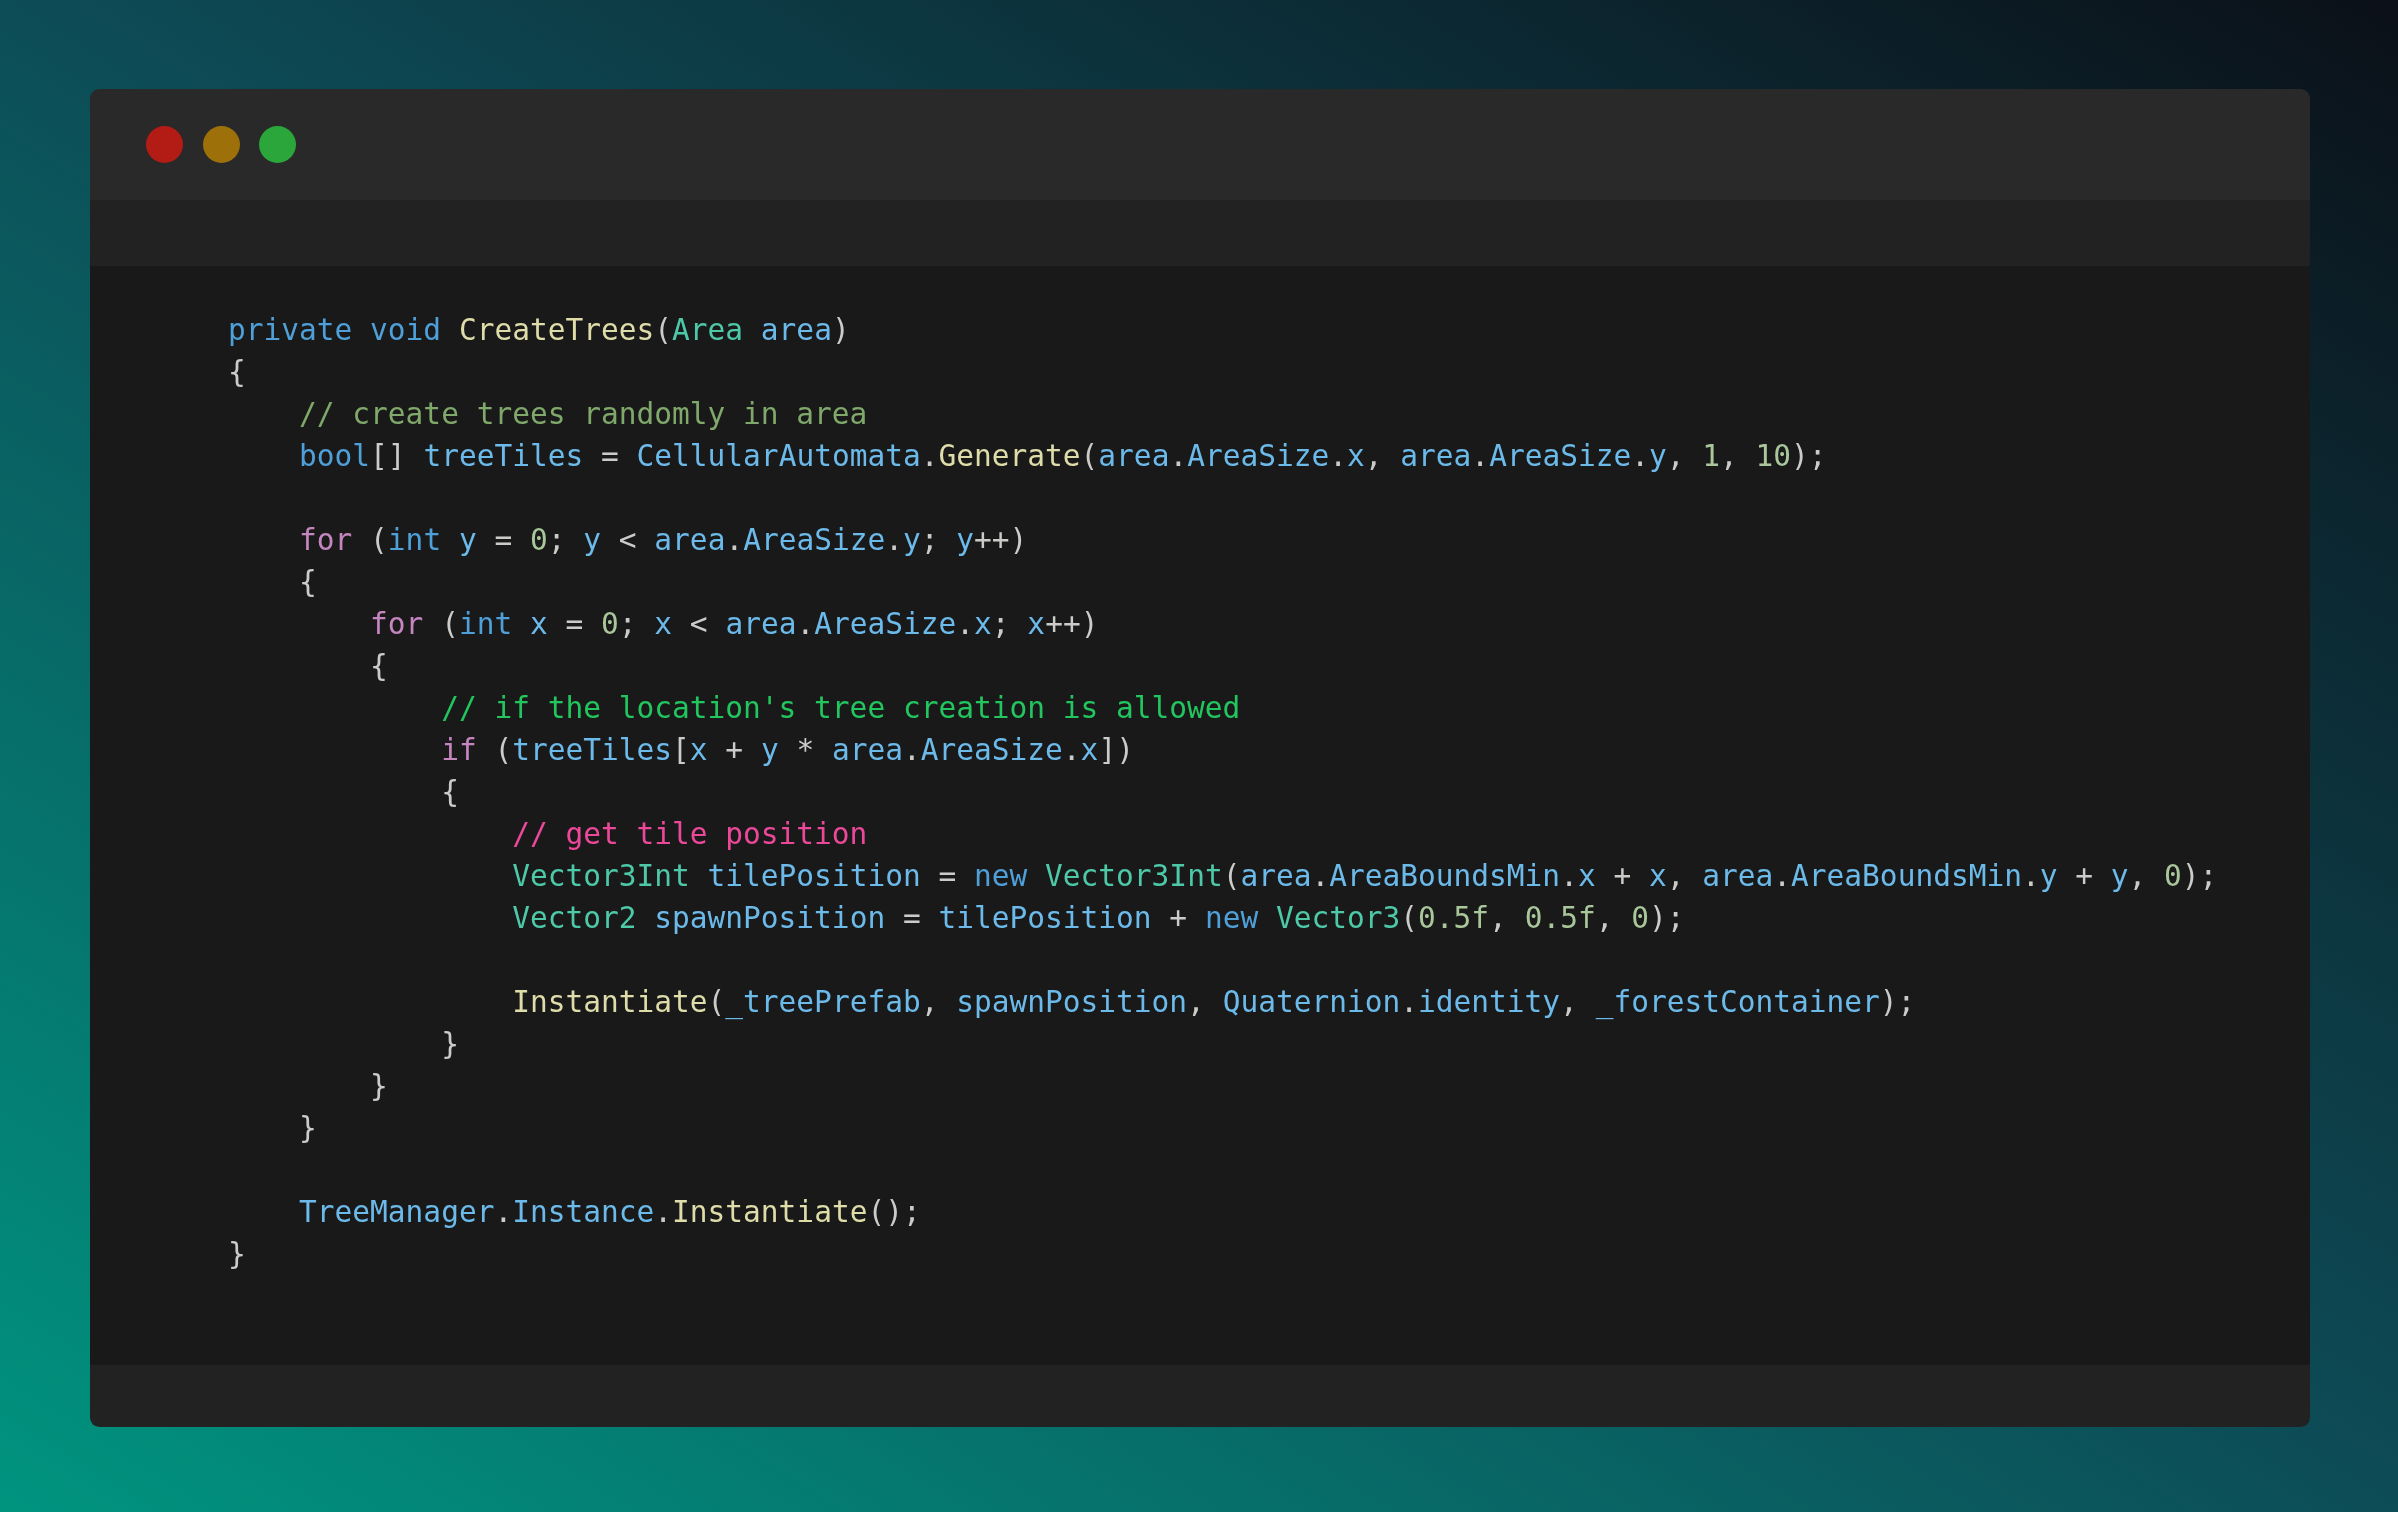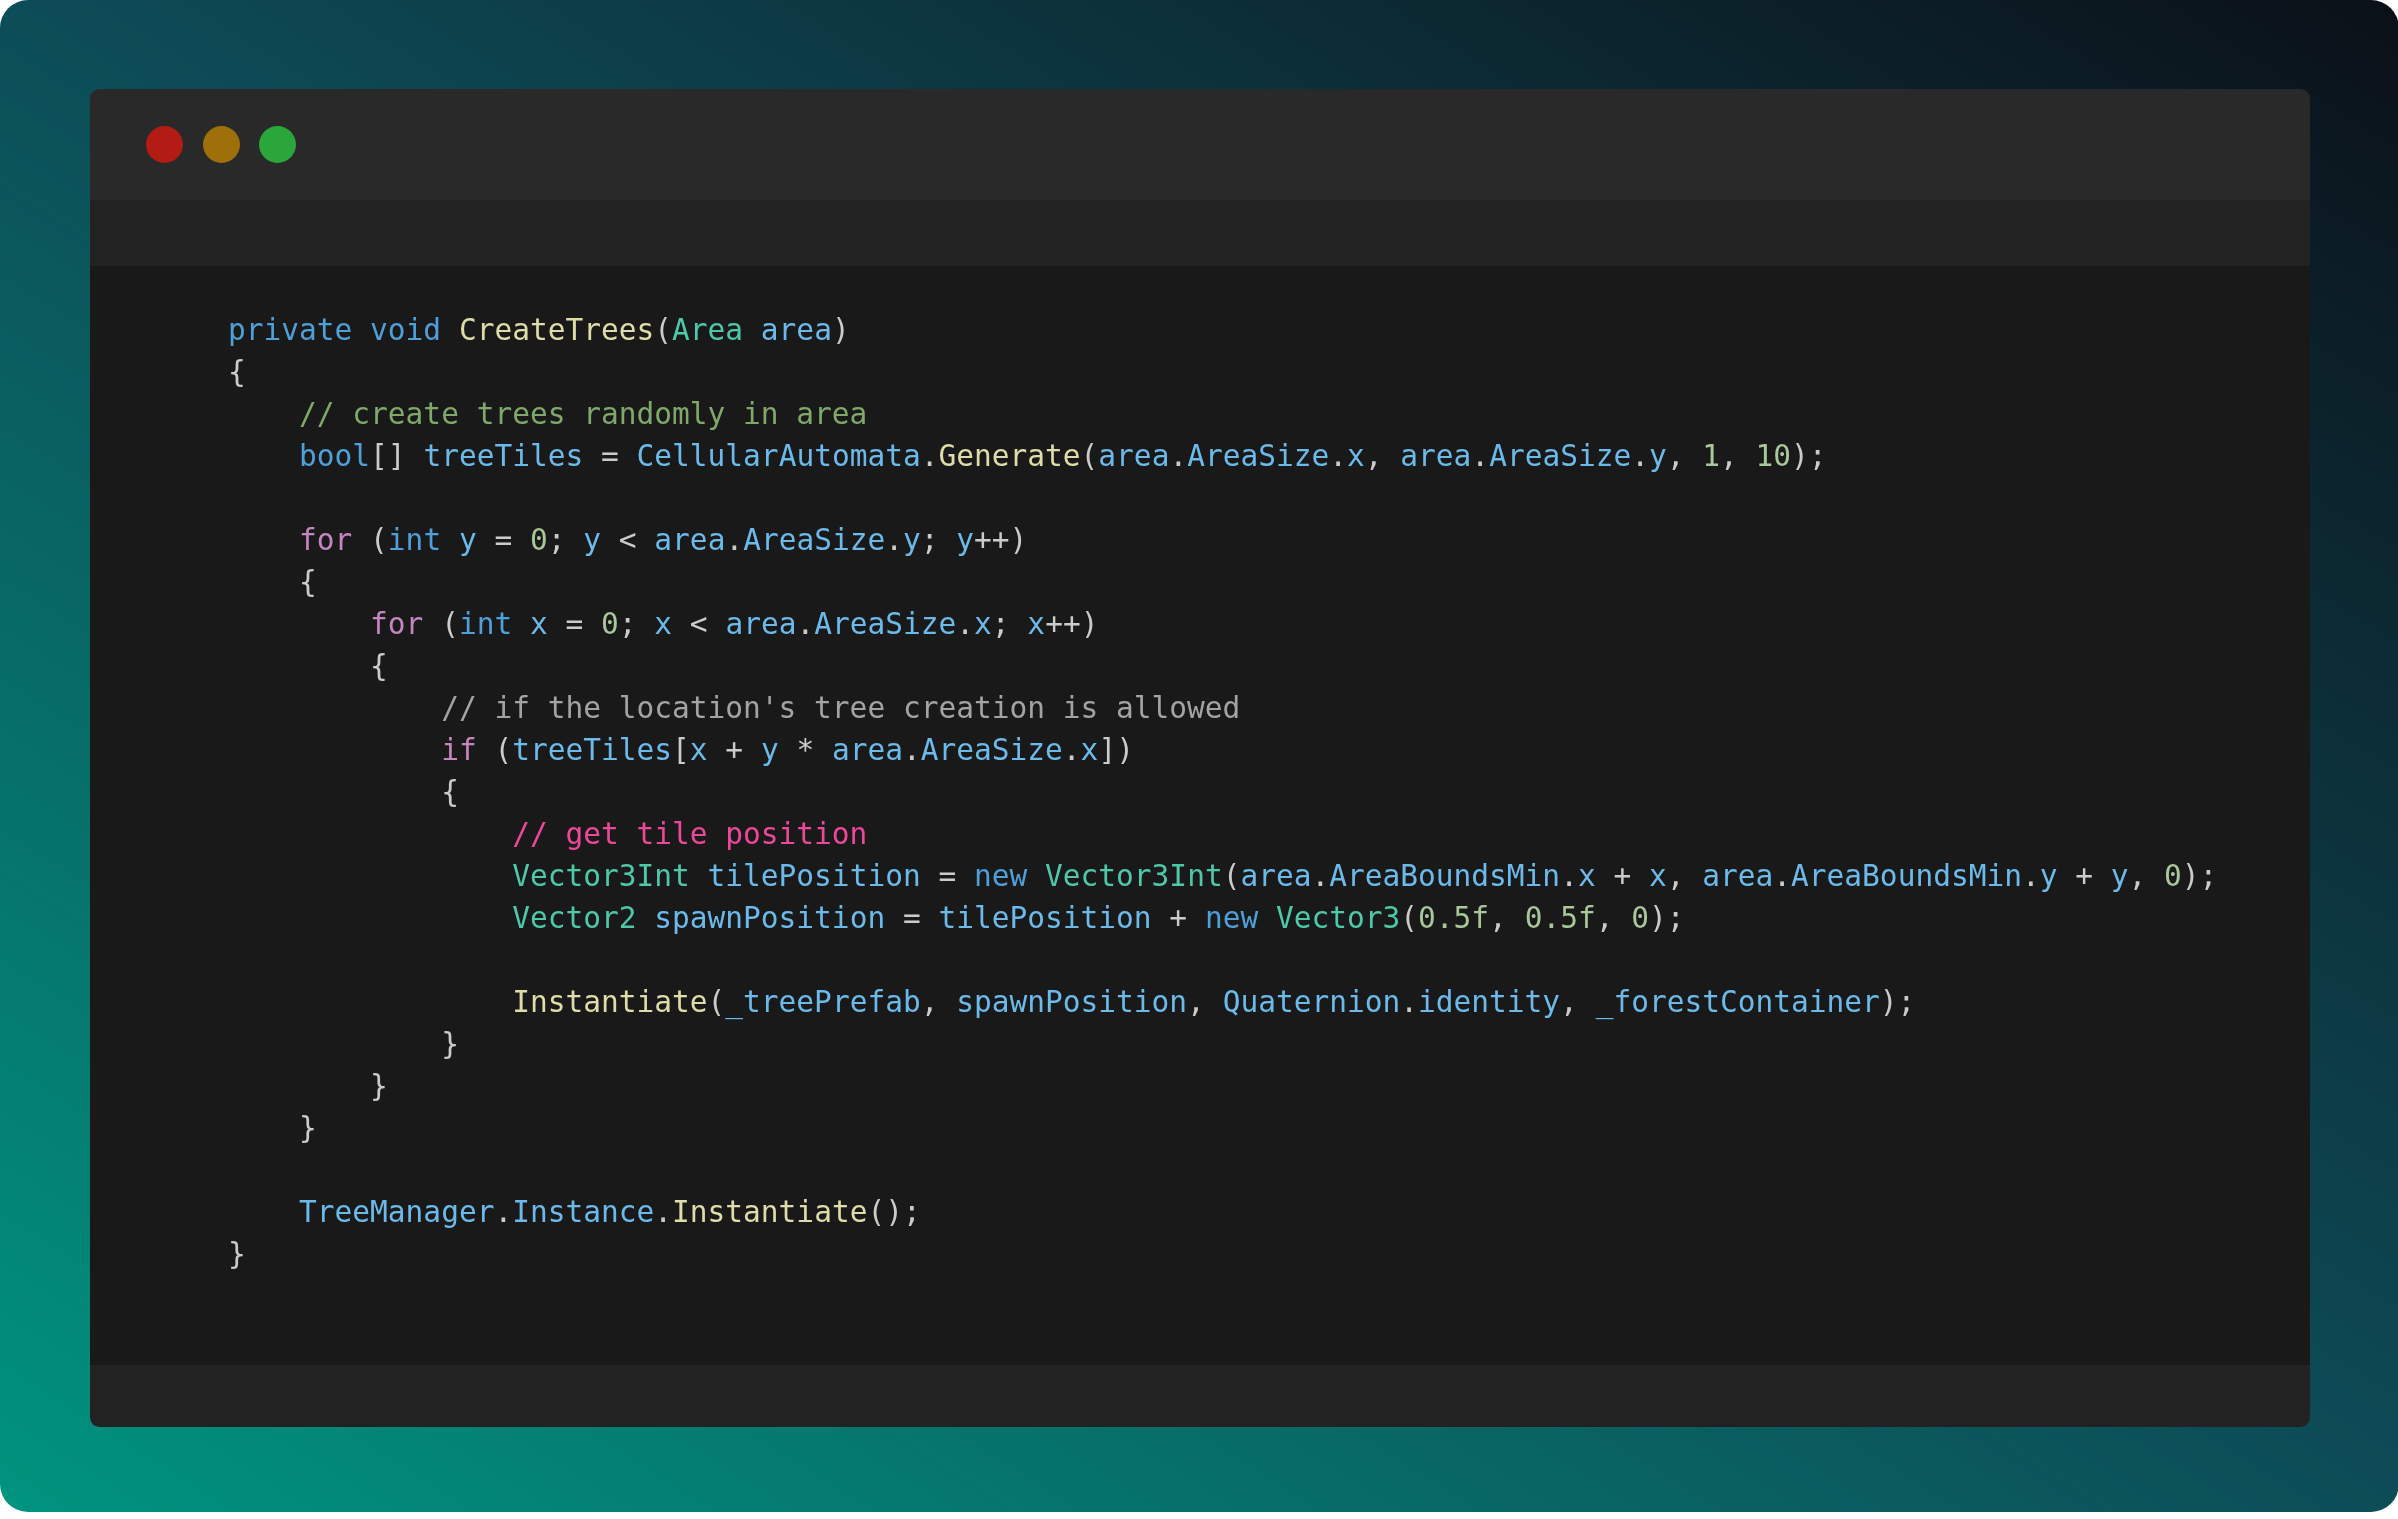--- a/index.html
+++ b/index.html
@@ -7,21 +7,20 @@
     padding: 0;
     width: 2399px;
     height: 1520px;
     overflow: hidden;
     font-family: "DejaVu Sans Mono", "Liberation Mono", monospace;
   }
   .desktop {
     width: 2399px;
     height: 1512px;
     position: relative;
-    border-radius: 28px;
   }
   .window {
     position: absolute;
     left: 90px;
     top: 89px;
     width: 2220px;
     height: 1338px;
     border-radius: 9.4px;
     overflow: hidden;
     display: flex;
@@ -74,21 +73,21 @@
     <div class="code-area" style="background: rgb(25, 25, 26);">
         <div class="code-line"><span style="color: rgb(79, 159, 216);">private void </span><span style="color: rgb(222, 220, 168);">CreateTrees</span><span style="color: rgb(203, 203, 201);">(</span><span style="color: rgb(78, 201, 168);">Area</span><span style="color: rgb(203, 203, 201);"> </span><span style="color: rgb(108, 186, 234);">area</span><span style="color: rgb(203, 203, 201);">)</span></div>
         <div class="code-line"><span style="color: rgb(203, 203, 201);">{</span></div>
         <div class="code-line"><span style="color: rgb(127, 168, 106);">    // create trees randomly in area</span></div>
         <div class="code-line"><span style="color: rgb(79, 159, 216);">    bool</span><span style="color: rgb(203, 203, 201);">[] </span><span style="color: rgb(108, 186, 234);">treeTiles</span><span style="color: rgb(203, 203, 201);"> = </span><span style="color: rgb(108, 186, 234);">CellularAutomata</span><span style="color: rgb(203, 203, 201);">.</span><span style="color: rgb(222, 220, 168);">Generate</span><span style="color: rgb(203, 203, 201);">(</span><span style="color: rgb(108, 186, 234);">area</span><span style="color: rgb(203, 203, 201);">.</span><span style="color: rgb(108, 186, 234);">AreaSize</span><span style="color: rgb(203, 203, 201);">.</span><span style="color: rgb(108, 186, 234);">x</span><span style="color: rgb(203, 203, 201);">, </span><span style="color: rgb(108, 186, 234);">area</span><span style="color: rgb(203, 203, 201);">.</span><span style="color: rgb(108, 186, 234);">AreaSize</span><span style="color: rgb(203, 203, 201);">.</span><span style="color: rgb(108, 186, 234);">y</span><span style="color: rgb(203, 203, 201);">, </span><span style="color: rgb(169, 199, 154);">1</span><span style="color: rgb(203, 203, 201);">, </span><span style="color: rgb(169, 199, 154);">10</span><span style="color: rgb(203, 203, 201);">);</span></div>
         <div class="code-line"></div>
         <div class="code-line"><span style="color: rgb(197, 134, 192);">    for</span><span style="color: rgb(203, 203, 201);"> (</span><span style="color: rgb(79, 159, 216);">int</span><span style="color: rgb(203, 203, 201);"> </span><span style="color: rgb(108, 186, 234);">y</span><span style="color: rgb(203, 203, 201);"> = </span><span style="color: rgb(169, 199, 154);">0</span><span style="color: rgb(203, 203, 201);">; </span><span style="color: rgb(108, 186, 234);">y</span><span style="color: rgb(203, 203, 201);"> &lt; </span><span style="color: rgb(108, 186, 234);">area</span><span style="color: rgb(203, 203, 201);">.</span><span style="color: rgb(108, 186, 234);">AreaSize</span><span style="color: rgb(203, 203, 201);">.</span><span style="color: rgb(108, 186, 234);">y</span><span style="color: rgb(203, 203, 201);">; </span><span style="color: rgb(108, 186, 234);">y</span><span style="color: rgb(203, 203, 201);">++)</span></div>
         <div class="code-line"><span style="color: rgb(203, 203, 201);">    {</span></div>
         <div class="code-line"><span style="color: rgb(197, 134, 192);">        for</span><span style="color: rgb(203, 203, 201);"> (</span><span style="color: rgb(79, 159, 216);">int</span><span style="color: rgb(203, 203, 201);"> </span><span style="color: rgb(108, 186, 234);">x</span><span style="color: rgb(203, 203, 201);"> = </span><span style="color: rgb(169, 199, 154);">0</span><span style="color: rgb(203, 203, 201);">; </span><span style="color: rgb(108, 186, 234);">x</span><span style="color: rgb(203, 203, 201);"> &lt; </span><span style="color: rgb(108, 186, 234);">area</span><span style="color: rgb(203, 203, 201);">.</span><span style="color: rgb(108, 186, 234);">AreaSize</span><span style="color: rgb(203, 203, 201);">.</span><span style="color: rgb(108, 186, 234);">x</span><span style="color: rgb(203, 203, 201);">; </span><span style="color: rgb(108, 186, 234);">x</span><span style="color: rgb(203, 203, 201);">++)</span></div>
         <div class="code-line"><span style="color: rgb(203, 203, 201);">        {</span></div>
-        <div class="code-line"><span style="color: #a3a3a3; text-align: center;">            // if the location's tree creation is allowed</span></div>
+        <div class="code-line"><span style="color: #22c55e; text-align: center;">            // if the location's tree creation is allowed</span></div>
         <div class="code-line"><span style="color: rgb(197, 134, 192);">            if</span><span style="color: rgb(203, 203, 201);"> (</span><span style="color: rgb(108, 186, 234);">treeTiles</span><span style="color: rgb(203, 203, 201);">[</span><span style="color: rgb(108, 186, 234);">x</span><span style="color: rgb(203, 203, 201);"> + </span><span style="color: rgb(108, 186, 234);">y</span><span style="color: rgb(203, 203, 201);"> * </span><span style="color: rgb(108, 186, 234);">area</span><span style="color: rgb(203, 203, 201);">.</span><span style="color: rgb(108, 186, 234);">AreaSize</span><span style="color: rgb(203, 203, 201);">.</span><span style="color: rgb(108, 186, 234);">x</span><span style="color: rgb(203, 203, 201);">])</span></div>
         <div class="code-line"><span style="color: rgb(203, 203, 201);">            {</span></div>
         <div class="code-line"><span style="color: #ec4899;">                // get tile position</span></div>
         <div class="code-line"><span style="color: rgb(78, 201, 168);">                Vector3Int</span><span style="color: rgb(203, 203, 201);"> </span><span style="color: rgb(108, 186, 234);">tilePosition</span><span style="color: rgb(203, 203, 201);"> = </span><span style="color: rgb(79, 159, 216);">new</span><span style="color: rgb(203, 203, 201);"> </span><span style="color: rgb(78, 201, 168);">Vector3Int</span><span style="color: rgb(203, 203, 201);">(</span><span style="color: rgb(108, 186, 234);">area</span><span style="color: rgb(203, 203, 201);">.</span><span style="color: rgb(108, 186, 234);">AreaBoundsMin</span><span style="color: rgb(203, 203, 201);">.</span><span style="color: rgb(108, 186, 234);">x</span><span style="color: rgb(203, 203, 201);"> + </span><span style="color: rgb(108, 186, 234);">x</span><span style="color: rgb(203, 203, 201);">, </span><span style="color: rgb(108, 186, 234);">area</span><span style="color: rgb(203, 203, 201);">.</span><span style="color: rgb(108, 186, 234);">AreaBoundsMin</span><span style="color: rgb(203, 203, 201);">.</span><span style="color: rgb(108, 186, 234);">y</span><span style="color: rgb(203, 203, 201);"> + </span><span style="color: rgb(108, 186, 234);">y</span><span style="color: rgb(203, 203, 201);">, </span><span style="color: rgb(169, 199, 154);">0</span><span style="color: rgb(203, 203, 201);">);</span></div>
         <div class="code-line"><span style="color: rgb(78, 201, 168);">                Vector2</span><span style="color: rgb(203, 203, 201);"> </span><span style="color: rgb(108, 186, 234);">spawnPosition</span><span style="color: rgb(203, 203, 201);"> = </span><span style="color: rgb(108, 186, 234);">tilePosition</span><span style="color: rgb(203, 203, 201);"> + </span><span style="color: rgb(79, 159, 216);">new</span><span style="color: rgb(203, 203, 201);"> </span><span style="color: rgb(78, 201, 168);">Vector3</span><span style="color: rgb(203, 203, 201);">(</span><span style="color: rgb(169, 199, 154);">0.5f</span><span style="color: rgb(203, 203, 201);">, </span><span style="color: rgb(169, 199, 154);">0.5f</span><span style="color: rgb(203, 203, 201);">, </span><span style="color: rgb(169, 199, 154);">0</span><span style="color: rgb(203, 203, 201);">);</span></div>
         <div class="code-line"></div>
         <div class="code-line"><span style="color: rgb(222, 220, 168);">                Instantiate</span><span style="color: rgb(203, 203, 201);">(</span><span style="color: rgb(108, 186, 234);">_treePrefab</span><span style="color: rgb(203, 203, 201);">, </span><span style="color: rgb(108, 186, 234);">spawnPosition</span><span style="color: rgb(203, 203, 201);">, </span><span style="color: rgb(108, 186, 234);">Quaternion</span><span style="color: rgb(203, 203, 201);">.</span><span style="color: rgb(108, 186, 234);">identity</span><span style="color: rgb(203, 203, 201);">, </span><span style="color: rgb(108, 186, 234);">_forestContainer</span><span style="color: rgb(203, 203, 201);">);</span></div>
         <div class="code-line"><span style="color: rgb(203, 203, 201);">            }</span></div>
         <div class="code-line"><span style="color: rgb(203, 203, 201);">        }</span></div>
         <div class="code-line"><span style="color: rgb(203, 203, 201);">    }</span></div>

